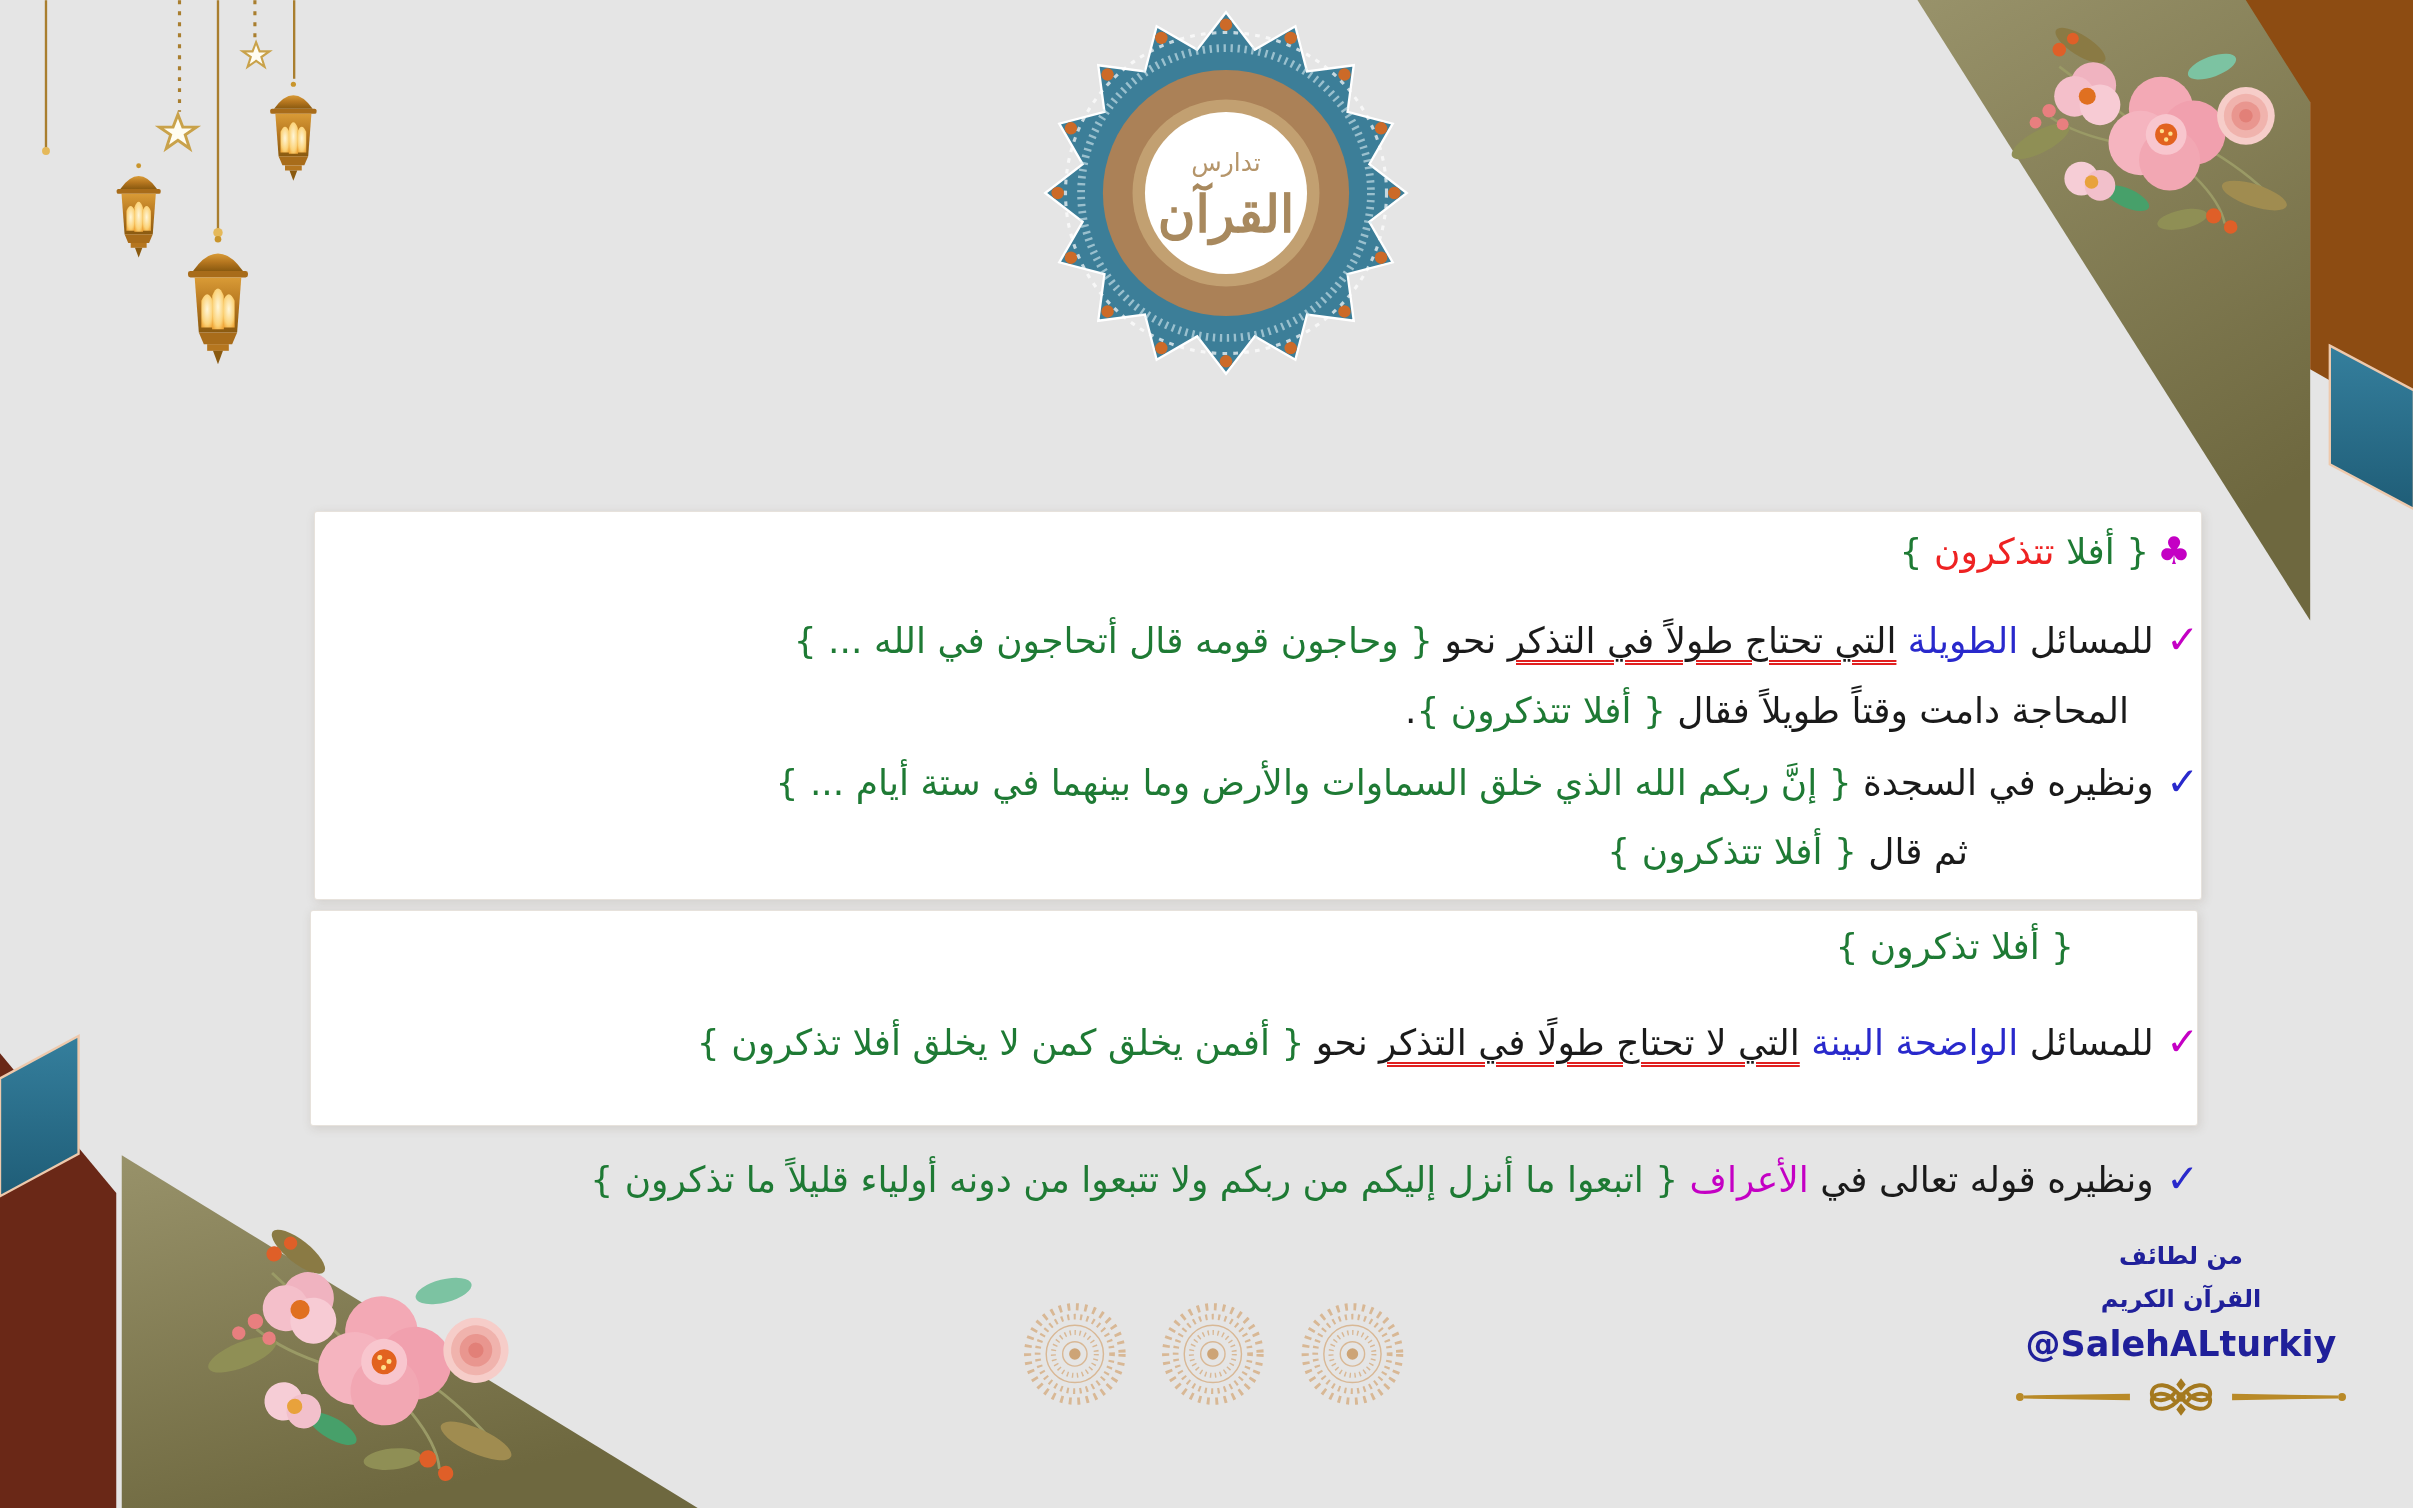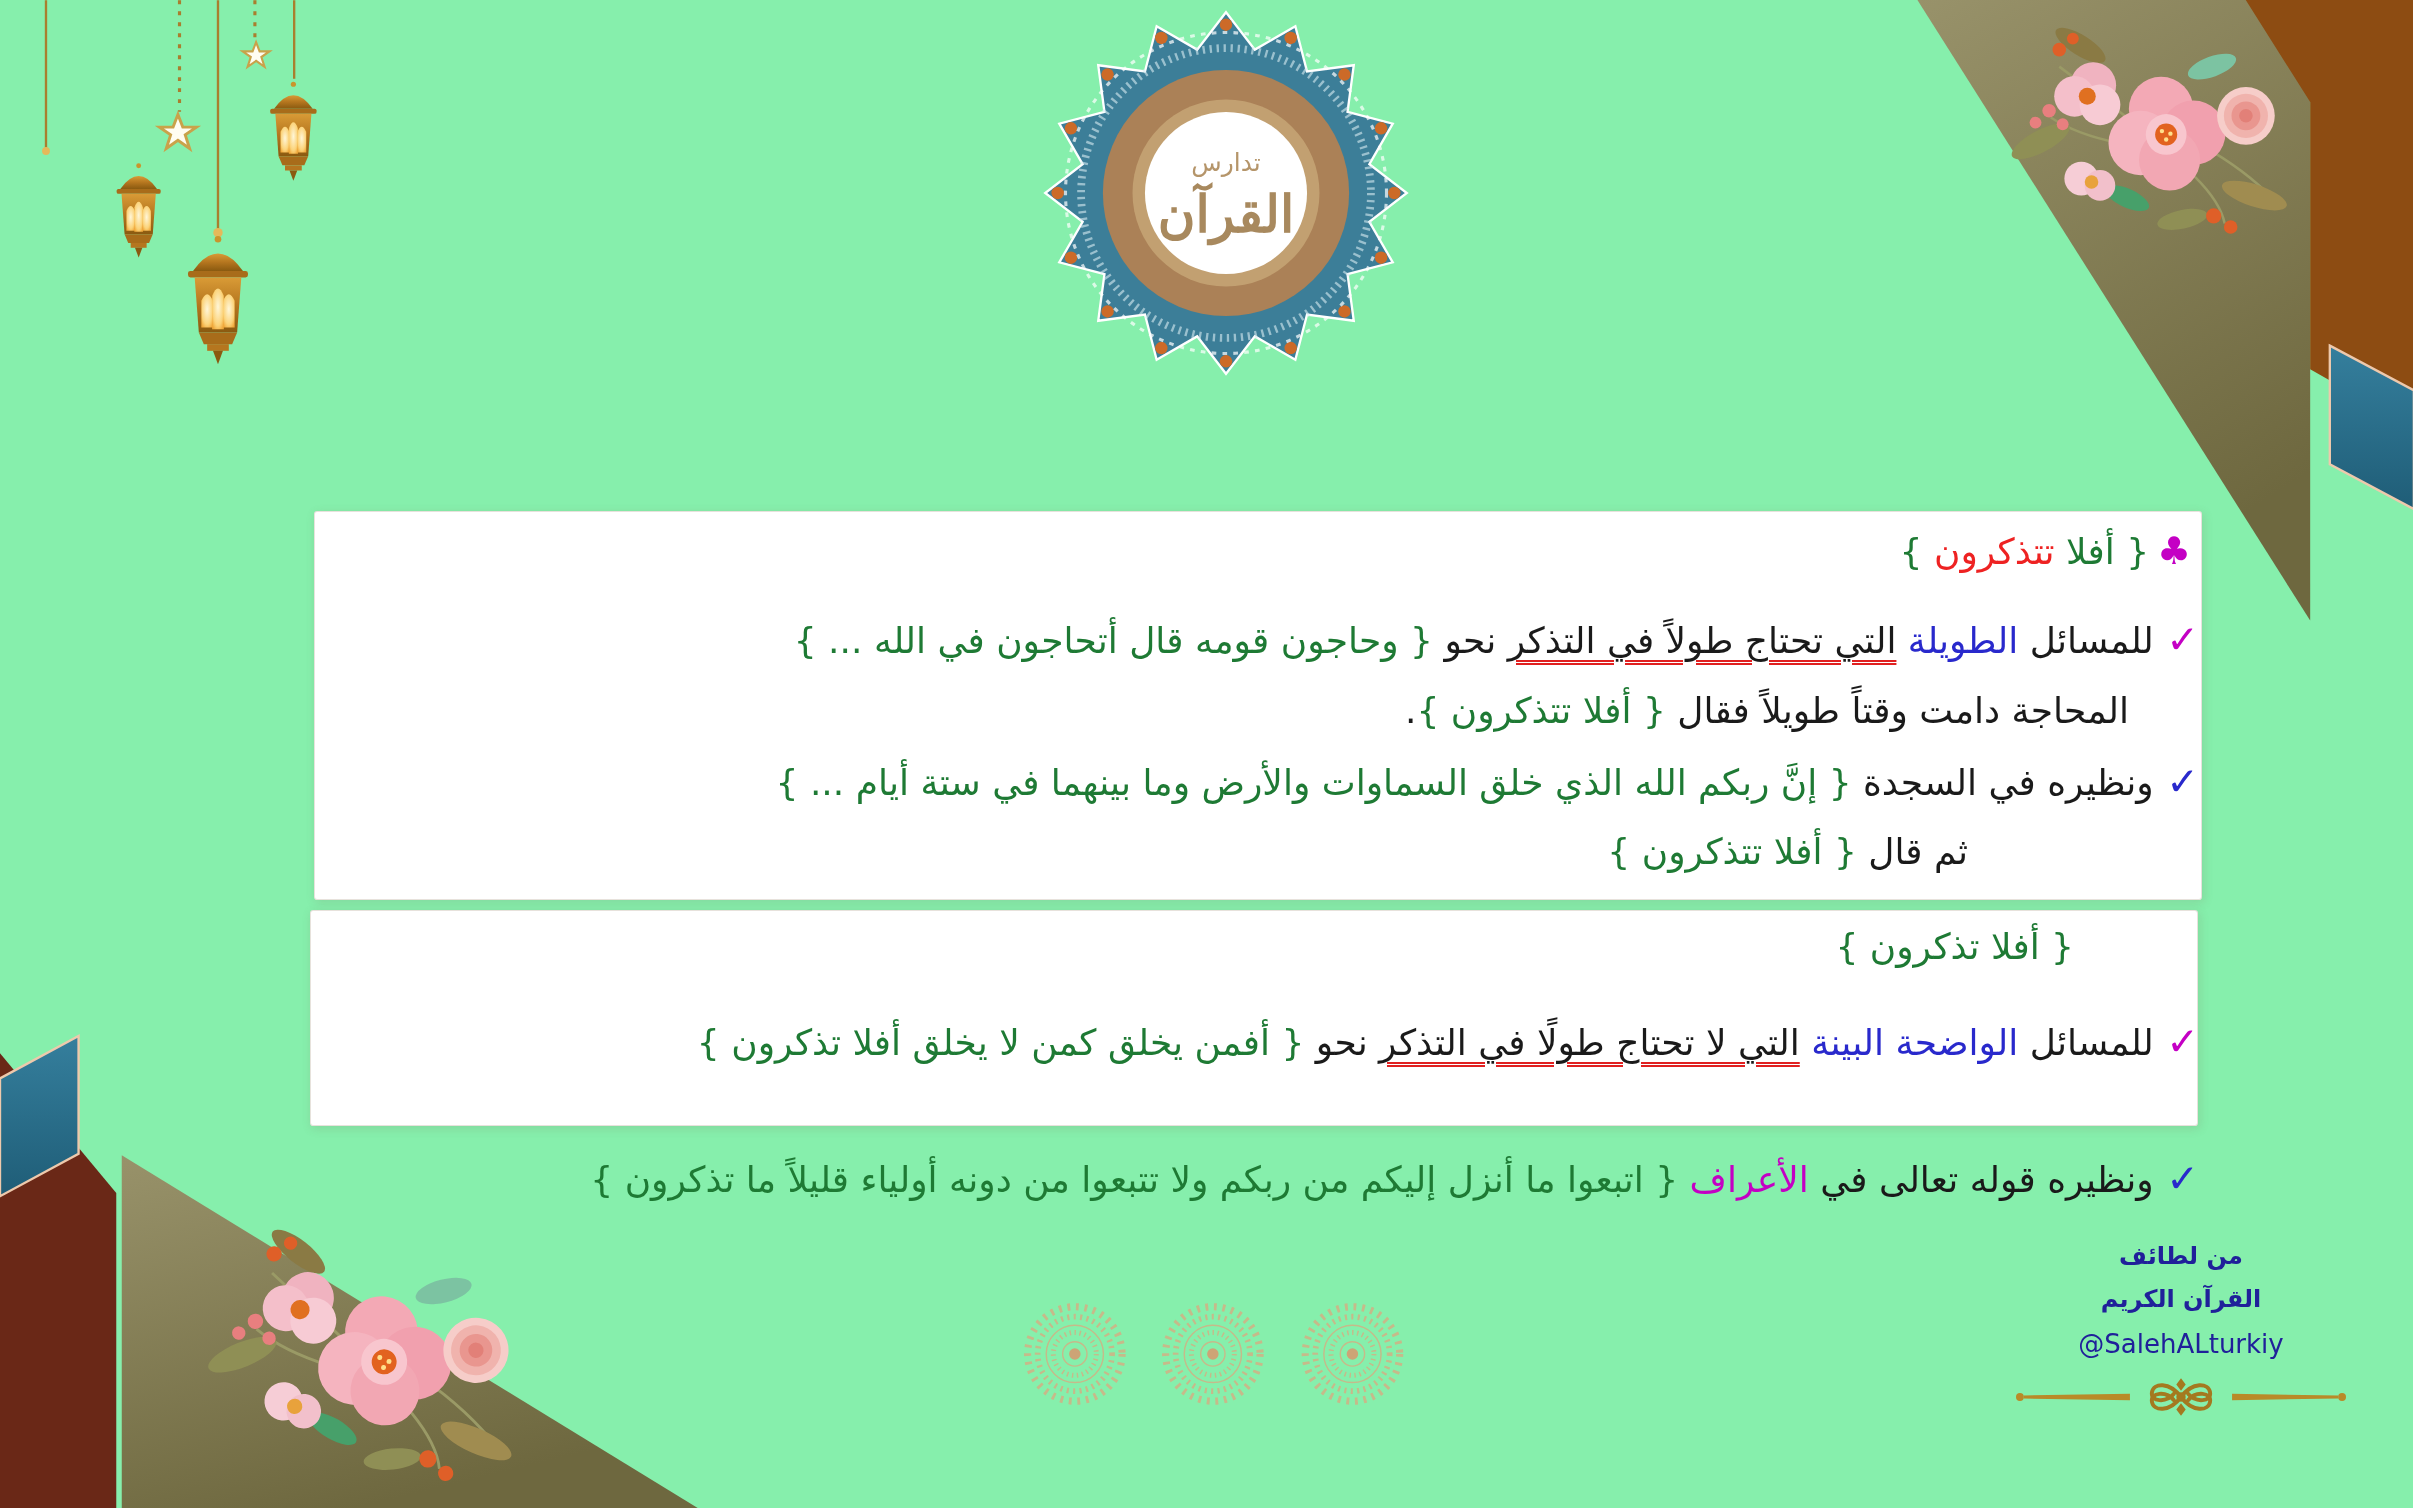--- a/index.html
+++ b/index.html
@@ -1,35 +1,35 @@
 <!DOCTYPE html>
 <html lang="ar" style="font-size:12.6px"><head>
 <meta charset="utf-8">
 <style>
   html,body{margin:0;padding:0;background:#ffffff;}
-  .slide{position:relative;width:2413px;height:1508px;overflow:hidden;background:#86efac;
+  .slide{position:relative;width:2413px;height:1508px;overflow:hidden;background:#e5e5e5;
          font-family:"DejaVu Sans",sans-serif;}
   svg{position:absolute;display:block;}
   .panel{position:absolute;background:#ffffff;border:0.8px solid rgba(170,150,130,.28);
          box-shadow:1.6px 2.4px 9.4px rgba(120,100,80,.16);border-radius:3.1px;z-index:1;}
   .textlayer{position:absolute;inset:0;z-index:2;}
   .line{position:absolute;direction:rtl;white-space:nowrap;font-size:36px;line-height:52px;color:#1a1a1a;}
   .c-black{color:#1a1a1a}.c-green{color:#1e7a34}.c-red{color:#ee2222}
   .c-blue{color:#2929cc}.c-magenta{color:#c400c4}
   .it{}
   .ru{text-decoration:underline double #e02020;text-decoration-thickness:2.4px;text-underline-offset:7px;}
   .check{font-weight:bold;font-size:39px;margin-left:12.6px;}
   .club{font-size:38px;margin-left:7.9px;}
   .title{position:absolute;top:409px;left:1228px;transform:translateX(-50%);
          font-size:50px;font-weight:bold;color:#1a16b0;
          text-decoration:underline;text-decoration-thickness:3.9px;text-underline-offset:12.6px;
          font-family:"DejaVu Serif","DejaVu Sans",serif;}
   .footer{position:absolute;right:71px;top:1235px;width:322px;text-align:center;z-index:2;}
   .footer .fline{font-size:24px;line-height:43px;font-weight:bold;color:#20209a;direction:rtl;}
-  .footer .fhandle{font-size:26px;line-height:46px;font-weight:normal;color:#20209a;}
+  .footer .fhandle{font-size:35px;line-height:46px;font-weight:bold;color:#20209a;}
   .footer a{display:inline-block;margin-top:11px;font-size:36px;color:#8e1b3c;
             text-decoration:underline;text-underline-offset:5.5px;}
 </style>
 </head>
 <body>
 
 <div class="slide">
 
   <svg style="left:1878px;top:0;" width="536" height="652" viewBox="2390 0 682 830">
     <defs>

